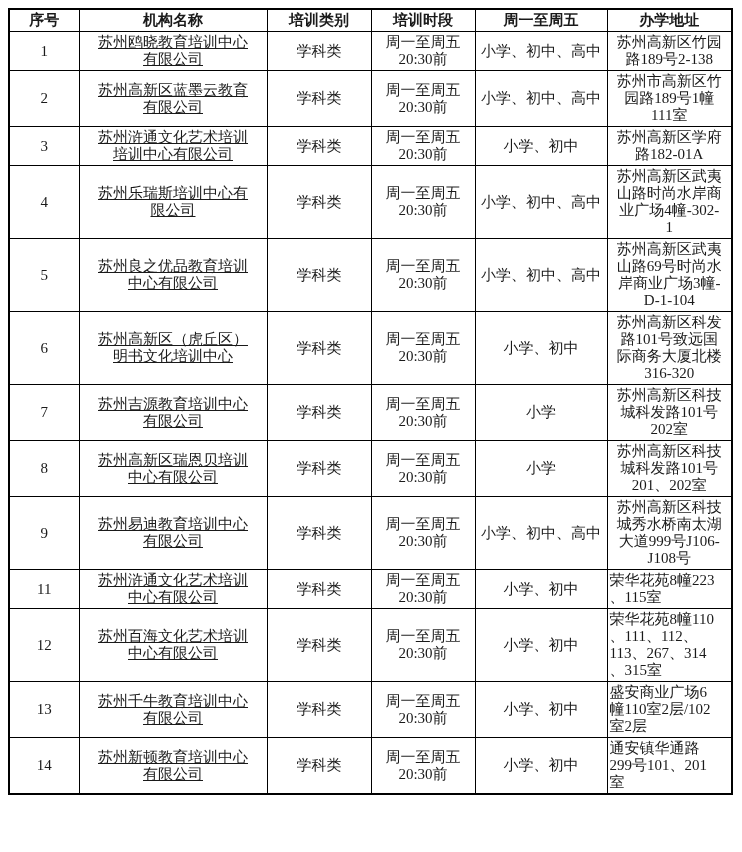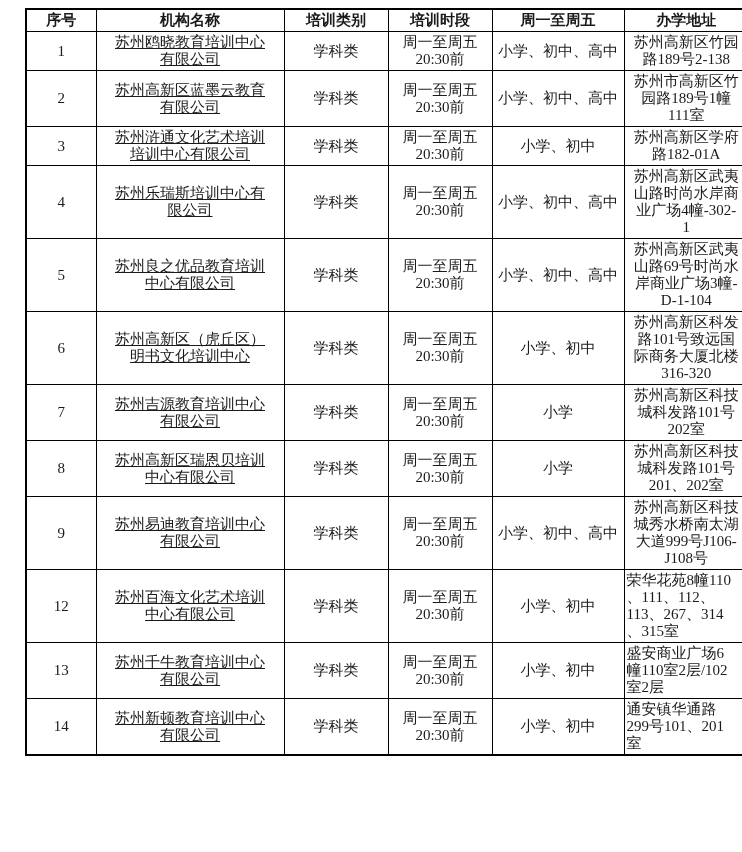--- a/index.html
+++ b/index.html
@@ -8,21 +8,21 @@
     background: #ffffff;
     width: 742px;
     font-family: "Liberation Serif", "DejaVu Serif", serif;
     color: #1a1a1a;
   }
   .page {
     width: 742px;
     height: 852px;
     background: #ffffff;
     box-sizing: border-box;
-    padding: 8px 25px;
+    padding: 8px 8px;
     overflow: hidden;
   }
   table.training-table {
     border-collapse: collapse;
     table-layout: fixed;
     width: 723px;
     border: 2px solid #000000;
   }
   table.training-table col.c-no       { width: 70px; }
   table.training-table col.c-name     { width: 188px; }
@@ -177,20 +177,31 @@
           <td class="cell-category">学科类</td>
           <td class="cell-time">周一至周五
 20:30前</td>
           <td class="cell-target">小学、初中、高中</td>
           <td class="cell-address">苏州高新区科技
 城秀水桥南太湖
 大道999号J106-
 J108号</td>
         </tr>
         <tr>
+          <td class="cell-no">11</td>
+          <td class="cell-name">苏州浒通文化艺术培训
+中心有限公司</td>
+          <td class="cell-category">学科类</td>
+          <td class="cell-time">周一至周五
+20:30前</td>
+          <td class="cell-target">小学、初中</td>
+          <td class="cell-address addr-left">荣华花苑8幢223
+、115室</td>
+        </tr>
+        <tr>
           <td class="cell-no">12</td>
           <td class="cell-name">苏州百海文化艺术培训
 中心有限公司</td>
           <td class="cell-category">学科类</td>
           <td class="cell-time">周一至周五
 20:30前</td>
           <td class="cell-target">小学、初中</td>
           <td class="cell-address addr-left">荣华花苑8幢110
 、111、112、
 113、267、314

